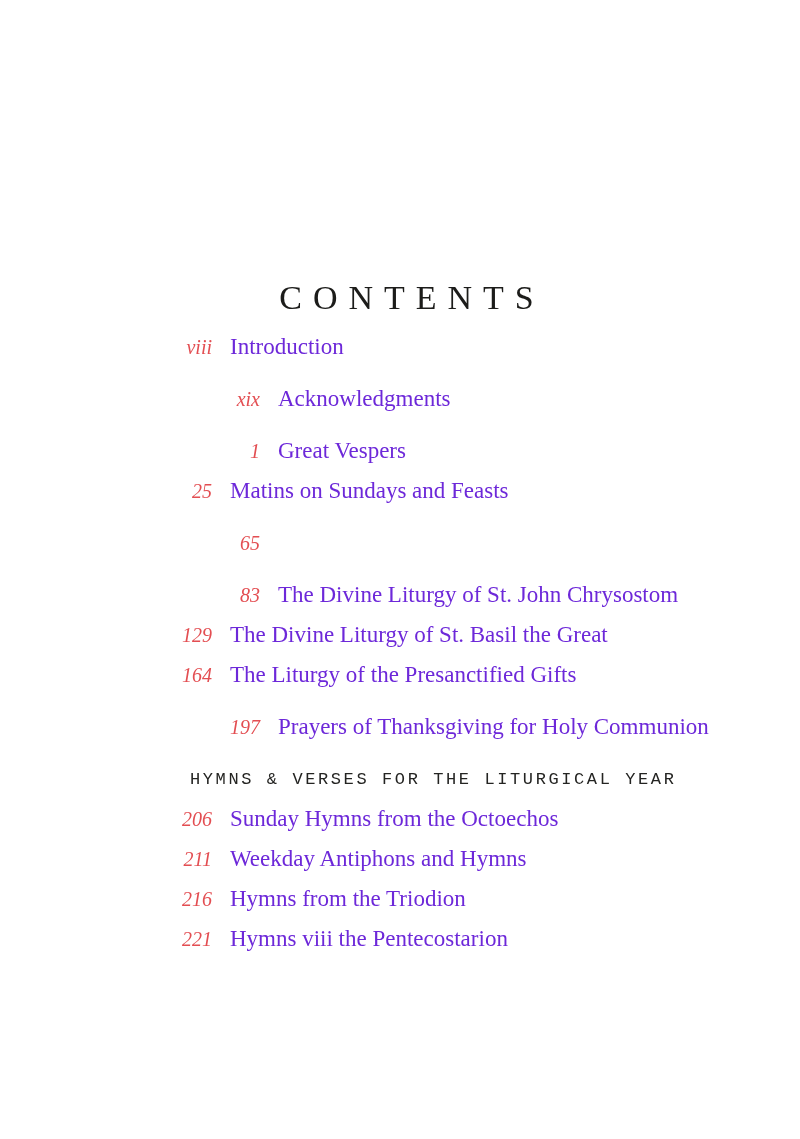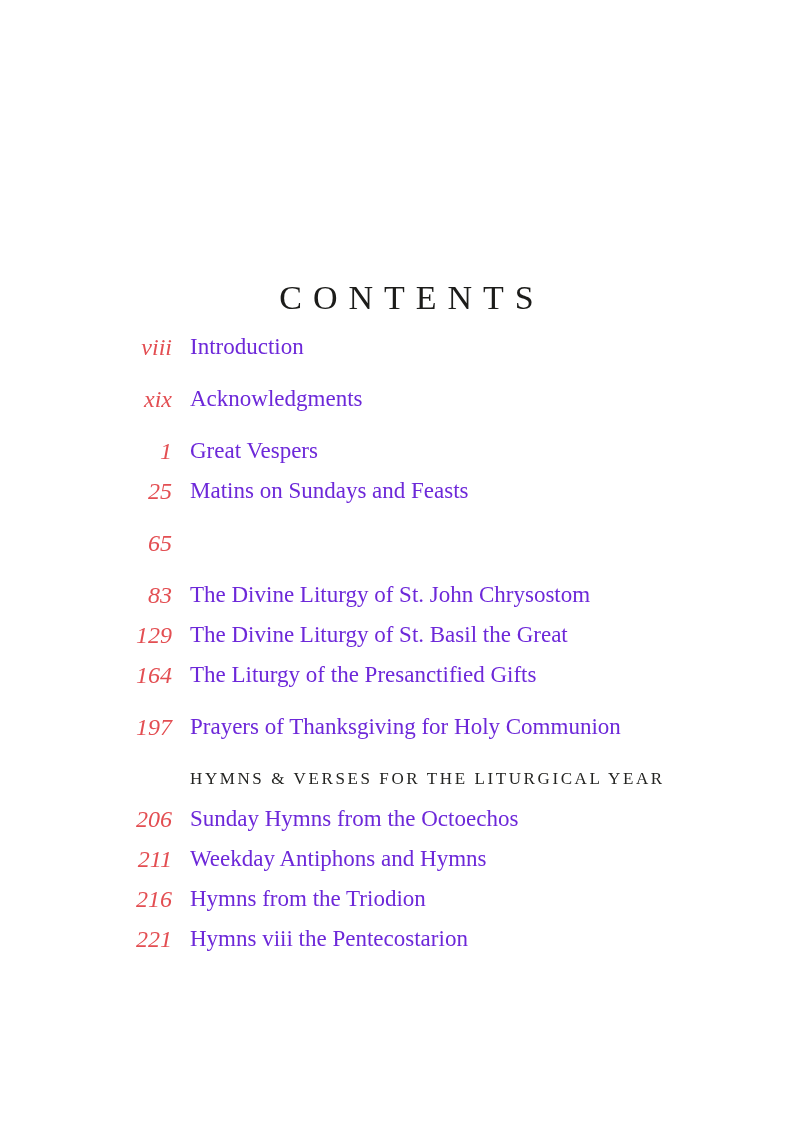--- a/index.html
+++ b/index.html
@@ -27,45 +27,47 @@
   .toc {
     position: absolute;
     top: 327px;
     left: 0;
   }
   .row {
     display: flex;
     height: 40px;
     align-items: center;
   }
-  .gap { margin-top: 12px; }
+  .gap { margin-top: 12px; padding-left: 48px; }
   .num {
     width: 172px;
     text-align: right;
     font-style: italic;
-    font-size: 24px;
+    font-size: 20px;
     color: #e34e52;
     flex: 0 0 auto;
+    margin-left: 40px;
   }
   .entry-title {
     margin-left: 18px;
     font-size: 23px;
     color: #6d28d9;
     white-space: nowrap;
   }
   .section-header {
     height: 40px;
     margin-top: 12px;
     display: flex;
     align-items: center;
     padding-left: 190px;
     font-size: 17px;
     letter-spacing: 2.6px;
     color: #242422;
     white-space: nowrap;
+    font-family: Liberation Mono, monospace;
   }
 </style>
 </head>
 <body>
 
 <h1 class="page-title">CONTENTS</h1>
 
 <div class="toc">
 
   <div class="row">

